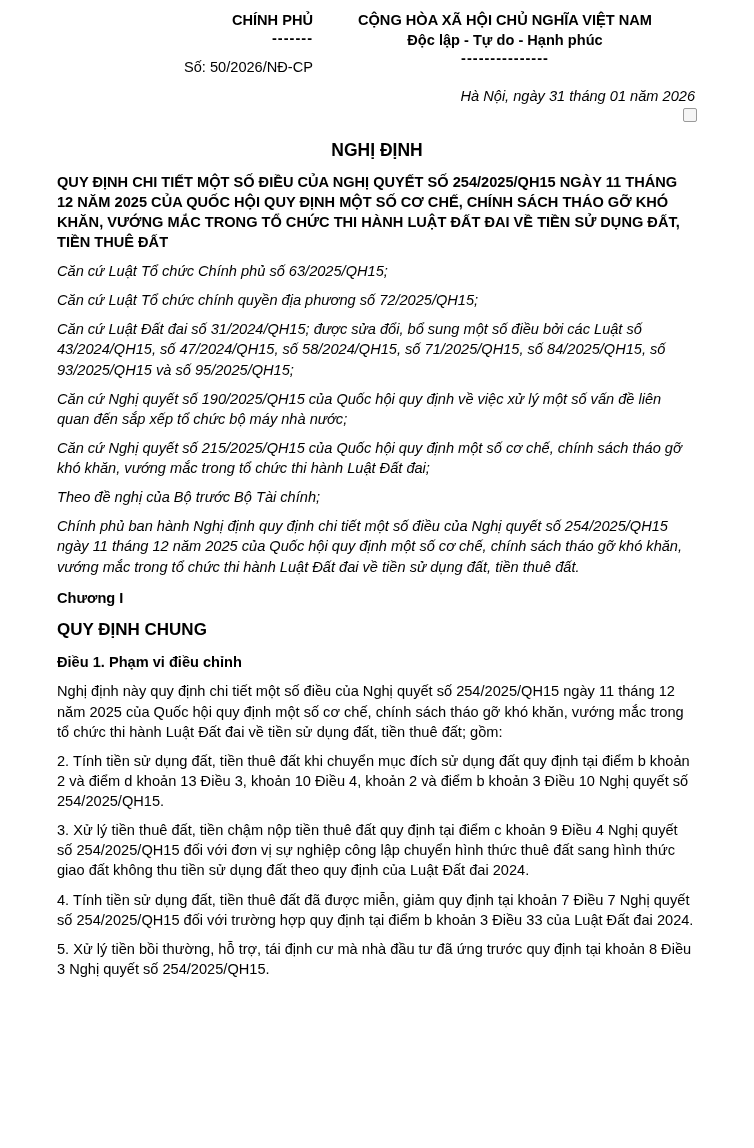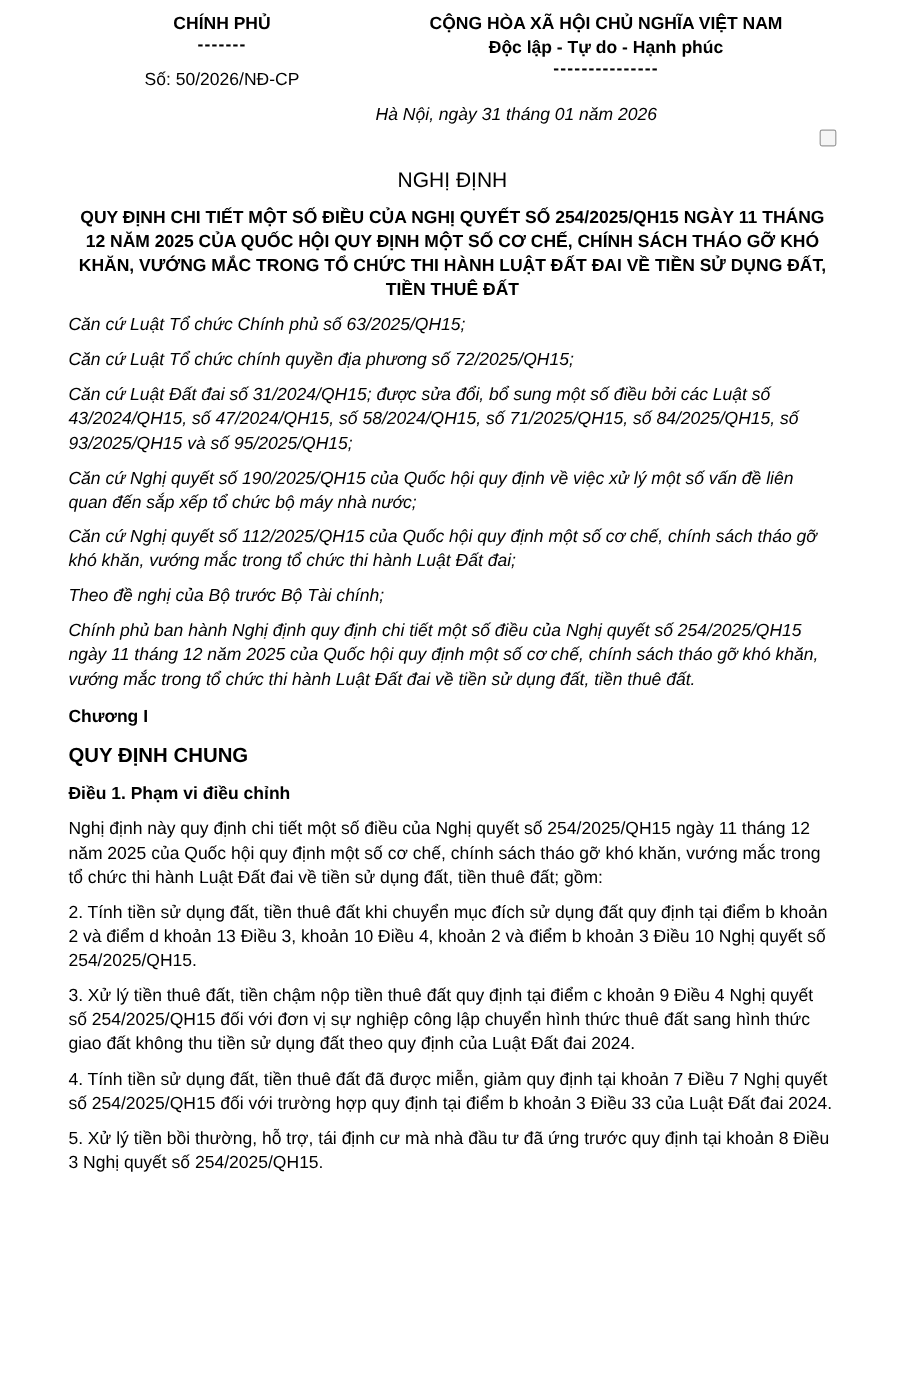--- a/index.html
+++ b/index.html
@@ -19,61 +19,61 @@
     background: #ffffff;
   }
 
   
   .doc-header {
     display: flex;
     align-items: flex-start;
   }
   .doc-header .col-left {
     width: 40%;
-    text-align: center;
+    text-align: right;
   }
   .doc-header .col-right {
     width: 60%;
     text-align: center;
   }
   .org-name, .national-title, .national-motto {
     font-weight: bold;
   }
   .hdr-divider {
     font-weight: bold;
     letter-spacing: 1px;
     line-height: 1.1;
   }
   .doc-number {
     margin-top: 11px;
   }
   .place-date {
     font-style: italic;
-    text-align: left;
+    text-align: right;
     margin-top: 20px;
     padding-right: 2px;
   }
   .img-placeholder {
     width: 12px;
     height: 12px;
     border: 1px solid #9a9a9a;
     border-radius: 2px;
     margin: 2px 0 0 auto;
     background: #f5f5f5;
   }
 
   
   .doc-type {
     text-align: center;
-    font-weight: normal;
+    font-weight: bold;
     font-size: 17.5px;
     margin-top: 16px;
   }
   .doc-subject {
-    text-align: center;
+    text-align: left;
     font-weight: bold;
     margin-top: 9px;
   }
 
   
   .para {
     margin: 9px 0 0 0;
   }
   .italic {
     font-style: italic;
@@ -113,21 +113,21 @@
     </div>
   </div>
 
   <div class="doc-type">NGHỊ ĐỊNH</div>
   <div class="doc-subject">QUY ĐỊNH CHI TIẾT MỘT SỐ ĐIỀU CỦA NGHỊ QUYẾT SỐ 254/2025/QH15 NGÀY 11 THÁNG 12 NĂM 2025 CỦA QUỐC HỘI QUY ĐỊNH MỘT SỐ CƠ CHẾ, CHÍNH SÁCH THÁO GỠ KHÓ KHĂN, VƯỚNG MẮC TRONG TỔ CHỨC THI HÀNH LUẬT ĐẤT ĐAI VỀ TIỀN SỬ DỤNG ĐẤT, TIỀN THUÊ ĐẤT</div>
 
   <p class="para italic">Căn cứ Luật Tổ chức Chính phủ số 63/2025/QH15;</p>
   <p class="para italic">Căn cứ Luật Tổ chức chính quyền địa phương số 72/2025/QH15;</p>
   <p class="para italic">Căn cứ Luật Đất đai số 31/2024/QH15; được sửa đổi, bổ sung một số điều bởi các Luật số 43/2024/QH15, số 47/2024/QH15, số 58/2024/QH15, số 71/2025/QH15, số 84/2025/QH15, số 93/2025/QH15 và số 95/2025/QH15;</p>
   <p class="para italic">Căn cứ Nghị quyết số 190/2025/QH15 của Quốc hội quy định về việc xử lý một số vấn đề liên quan đến sắp xếp tổ chức bộ máy nhà nước;</p>
-  <p class="para italic">Căn cứ Nghị quyết số 112/2025/QH15 của Quốc hội quy định một số cơ chế, chính sách tháo gỡ khó khăn, vướng mắc trong tổ chức thi hành Luật Đất đai;</p>
+  <p class="para italic">Căn cứ Nghị quyết số 215/2025/QH15 của Quốc hội quy định một số cơ chế, chính sách tháo gỡ khó khăn, vướng mắc trong tổ chức thi hành Luật Đất đai;</p>
   <p class="para italic">Theo đề nghị của Bộ trước Bộ Tài chính;</p>
   <p class="para italic">Chính phủ ban hành Nghị định quy định chi tiết một số điều của Nghị quyết số 254/2025/QH15 ngày 11 tháng 12 năm 2025 của Quốc hội quy định một số cơ chế, chính sách tháo gỡ khó khăn, vướng mắc trong tổ chức thi hành Luật Đất đai về tiền sử dụng đất, tiền thuê đất.</p>
 
   <div class="chapter-label">Chương I</div>
   <div class="chapter-title">QUY ĐỊNH CHUNG</div>
 
   <div class="article-heading">Điều 1. Phạm vi điều chỉnh</div>
   <p class="para">Nghị định này quy định chi tiết một số điều của Nghị quyết số 254/2025/QH15 ngày 11 tháng 12 năm 2025 của Quốc hội quy định một số cơ chế, chính sách tháo gỡ khó khăn, vướng mắc trong tổ chức thi hành Luật Đất đai về tiền sử dụng đất, tiền thuê đất; gồm:</p>
   <p class="para">2. Tính tiền sử dụng đất, tiền thuê đất khi chuyển mục đích sử dụng đất quy định tại điểm b khoản 2 và điểm d khoản 13 Điều 3, khoản 10 Điều 4, khoản 2 và điểm b khoản 3 Điều 10 Nghị quyết số 254/2025/QH15.</p>
   <p class="para">3. Xử lý tiền thuê đất, tiền chậm nộp tiền thuê đất quy định tại điểm c khoản 9 Điều 4 Nghị quyết số 254/2025/QH15 đối với đơn vị sự nghiệp công lập chuyển hình thức thuê đất sang hình thức giao đất không thu tiền sử dụng đất theo quy định của Luật Đất đai 2024.</p>

